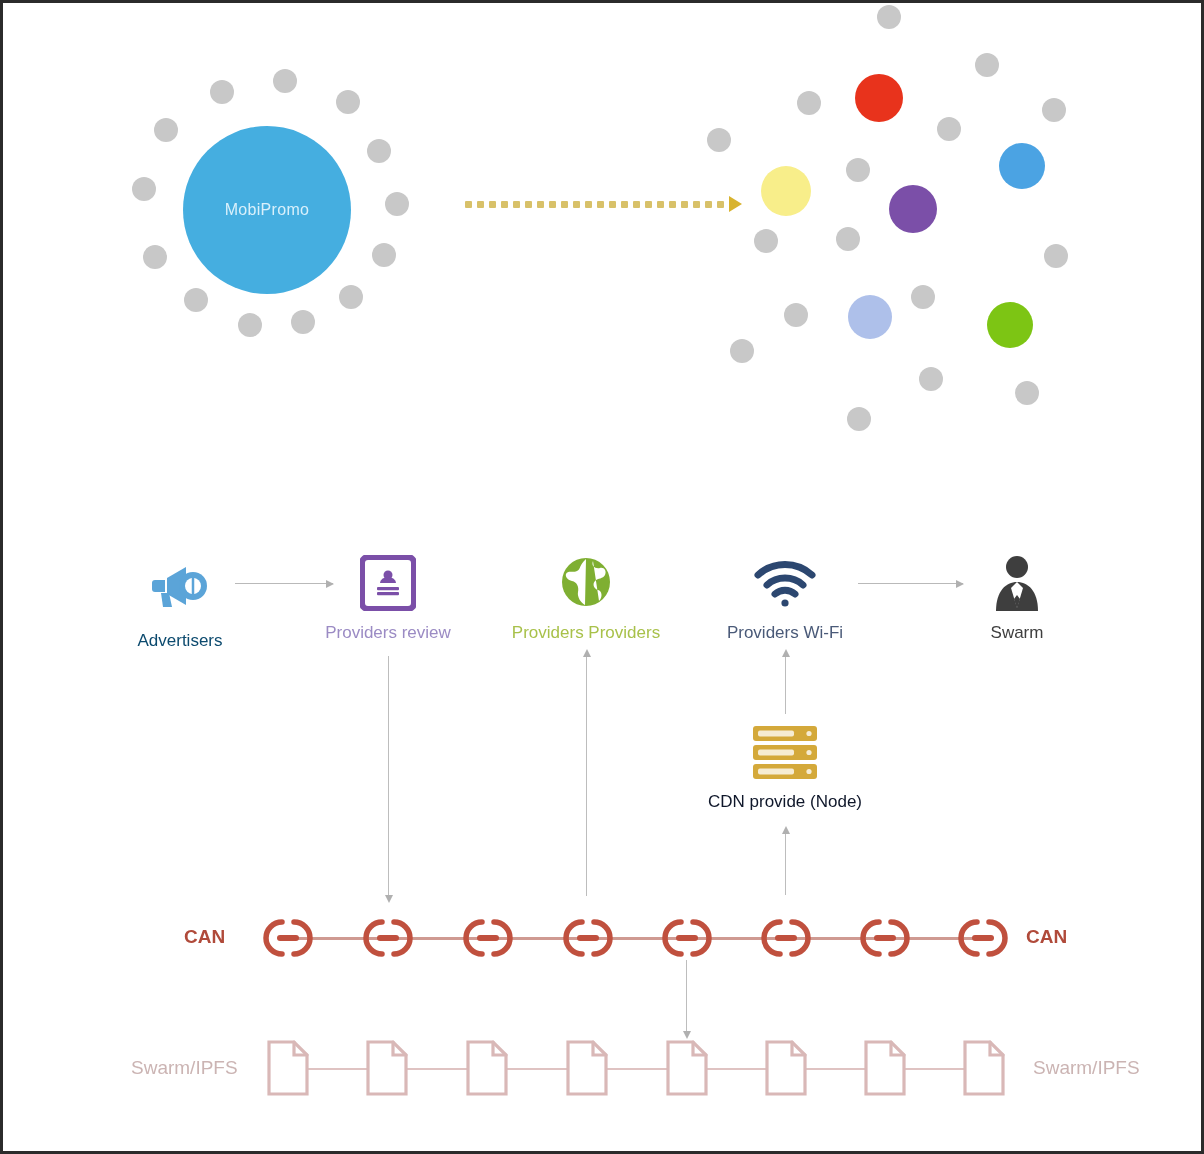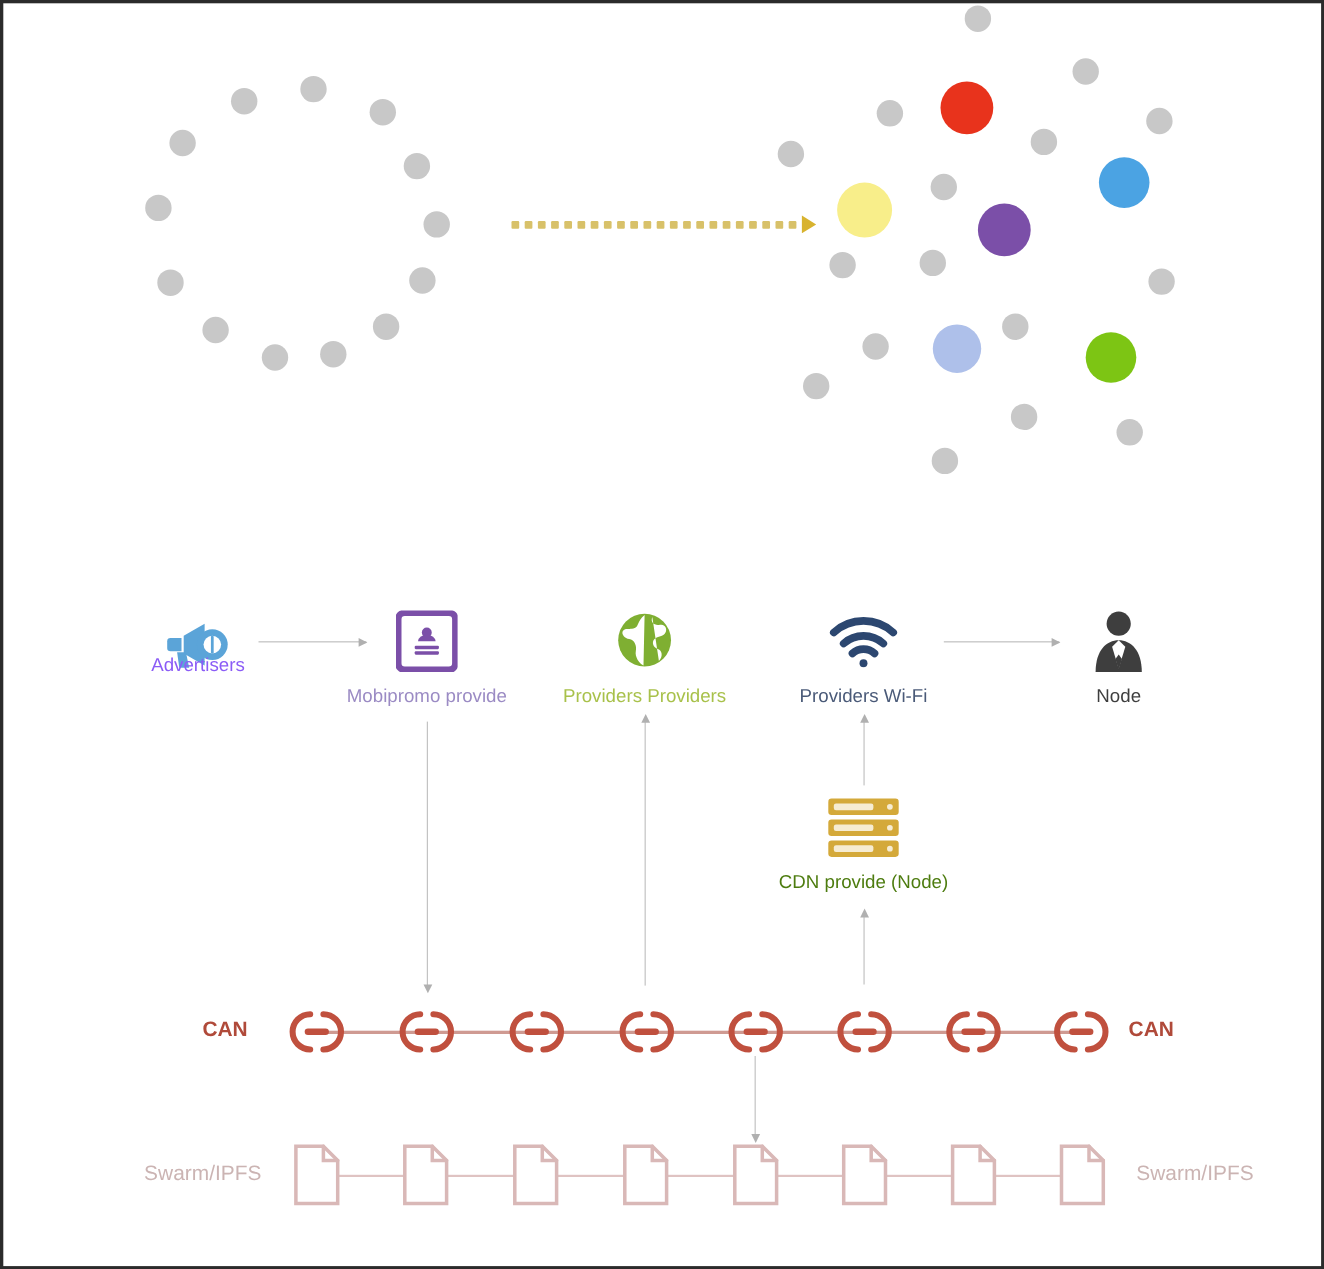--- a/index.html
+++ b/index.html
@@ -60,20 +60,23 @@
       <div class="dot" style="left: 129px; top: 174px; height: 24px; width: 24px;"></div>
       <div class="dot" style="left: 382px; top: 189px; height: 24px; width: 24px;"></div>
       <div class="dot" style="left: 140px; top: 242px; height: 24px; width: 24px;"></div>
       <div class="dot" style="left: 369px; top: 240px; height: 24px; width: 24px;"></div>
       <div class="dot" style="left: 181px; top: 285px; height: 24px; width: 24px;"></div>
       <div class="dot" style="left: 336px; top: 282px; height: 24px; width: 24px;"></div>
       <div class="dot" style="left: 235px; top: 310px; height: 24px; width: 24px;"></div>
       <div class="dot" style="left: 288px; top: 307px; height: 24px; width: 24px;"></div>
     </div>
 
+  <div id="hub" style="left: 180px; top: 123px; height: 168px; width: 168px; background: rgb(69, 174, 224); color: rgb(217, 240, 251);">
+    <span>MobiPromo</span>
+  </div>
 
   <div id="dotarrow" style="left: 462px; top: 193px;">
       <div class="pip" style="background: rgb(216, 193, 105);"></div>
       <div class="pip" style="background: rgb(216, 193, 105);"></div>
       <div class="pip" style="background: rgb(216, 193, 105);"></div>
       <div class="pip" style="background: rgb(216, 193, 105);"></div>
       <div class="pip" style="background: rgb(216, 193, 105);"></div>
       <div class="pip" style="background: rgb(216, 193, 105);"></div>
       <div class="pip" style="background: rgb(216, 193, 105);"></div>
       <div class="pip" style="background: rgb(216, 193, 105);"></div>
@@ -125,32 +128,32 @@
       <div class="flowicon" style="left: 177px; top: 556px;">
         <div><svg width="62" height="52" viewBox="0 0 62 52">
             <path d="M6 21 h10 v12 H6 a3 3 0 0 1 -3 -3 v-6 a3 3 0 0 1 3 -3 z" fill="#5BA4D8"></path>
             <path d="M18 19 L37 8 v38 L18 35 z" fill="#5BA4D8"></path>
             <path d="M12 34 l8 0 l3 14 l-9 0 z" fill="#5BA4D8"></path>
             <circle cx="44" cy="27" r="14" fill="#5BA4D8"></circle>
             <circle cx="44" cy="27" r="8" fill="#ffffff"></circle>
             <path d="M44 20 v14" fill="none" stroke="#5BA4D8" stroke-width="2.5" stroke-linecap="round"></path>
           </svg></div>
       </div>
-      <div class="flowlabel" style="left: 177px; top: 592px; color: #8b5cf6;">Advertisers</div>
+      <div class="flowlabel" style="left: 177px; top: 628px; color: #0c4a6e;">Advertisers</div>
       <div class="flowicon" style="left: 385px; top: 552px;">
         <div><svg width="56" height="56" viewBox="0 0 56 56">
             <rect x="2" y="2" width="52" height="52" rx="6" fill="none" stroke="#7B4FA8" stroke-width="6"></rect>
             <rect x="13" y="11" width="30" height="34" fill="#ffffff" rx="2"></rect>
             <circle cx="28" cy="20" r="4.5" fill="#7B4FA8"></circle>
             <path d="M20 28 a8 6 0 0 1 16 0 z" fill="#7B4FA8"></path>
             <rect x="17" y="32" width="22" height="3.2" fill="#7B4FA8" rx="1"></rect>
             <rect x="17" y="37" width="22" height="3.2" fill="#7B4FA8" rx="1"></rect>
           </svg></div>
       </div>
-      <div class="flowlabel" style="left: 385px; top: 620px; color: rgb(155, 139, 196);">Mobipromo provide</div>
+      <div class="flowlabel" style="left: 385px; top: 620px; color: rgb(155, 139, 196);">Providers review</div>
       <div class="flowicon" style="left: 583px; top: 552px;">
         <div><svg width="54" height="54" viewBox="0 0 54 54">
             <circle cx="27" cy="27" r="24" fill="#7FAF32"></circle>
             <path d="M27 4 C20 10 22 14 18 16 C13 18 9 15 7 19 C6 22 9 25 13 26 C18 27 20 32 19 37 C18 42 22 48 26 50" fill="#ffffff"></path>
             <path d="M34 6 C32 11 36 14 41 13 C45 12 48 16 46 20 C44 24 39 23 36 26 C33 29 35 34 39 35 C43 36 44 42 40 46" fill="#ffffff"></path>
           </svg></div>
       </div>
       <div class="flowlabel" style="left: 583px; top: 620px; color: rgb(168, 193, 74);">Providers Providers</div>
       <div class="flowicon" style="left: 782px; top: 556px;">
         <div><svg width="64" height="48" viewBox="0 0 64 48">
@@ -162,21 +165,21 @@
       </div>
       <div class="flowlabel" style="left: 782px; top: 620px; color: rgb(74, 90, 120);">Providers Wi-Fi</div>
       <div class="flowicon" style="left: 1014px; top: 552px;">
         <div><svg width="54" height="56" viewBox="0 0 54 56">
             <circle cx="27" cy="12" r="11" fill="#3E3E3E"></circle>
             <path d="M6 56 C6 36 16 27 27 27 C38 27 48 36 48 56 z" fill="#3E3E3E"></path>
             <path d="M27 27 l-6 6 l6 20 l6 -20 z" fill="#ffffff"></path>
             <path d="M27 40 l-3 4 l3 10 l3 -10 z" fill="#3E3E3E"></path>
           </svg></div>
       </div>
-      <div class="flowlabel" style="left: 1014px; top: 620px; color: rgb(62, 62, 62);">Node</div>
+      <div class="flowlabel" style="left: 1014px; top: 620px; color: rgb(62, 62, 62);">Swarm</div>
     </div>
 
   <div id="arrows">
       <div class="harrow" style="left: 232px; top: 580px; width: 98px;"></div>
       <div class="harrow" style="left: 855px; top: 580px; width: 105px;"></div>
       <div class="varrow down" style="left: 385px; top: 653px; height: 240px;"></div>
       <div class="varrow up" style="left: 583px; top: 653px; height: 240px;"></div>
       <div class="varrow up" style="left: 782px; top: 653px; height: 58px;"></div>
       <div class="varrow up" style="left: 782px; top: 830px; height: 62px;"></div>
       <div class="varrow down" style="left: 683px; top: 957px; height: 72px;"></div>
@@ -189,21 +192,21 @@
             <rect x="7" y="5.5" width="36" height="6" fill="#F6ECD2" rx="2"></rect>
             <circle cx="58" cy="8.5" r="2.6" fill="#F6ECD2"></circle>
             <rect x="2" y="20" width="64" height="15" rx="3" fill="#D4A93A"></rect>
             <rect x="7" y="24.5" width="36" height="6" fill="#F6ECD2" rx="2"></rect>
             <circle cx="58" cy="27.5" r="2.6" fill="#F6ECD2"></circle>
             <rect x="2" y="39" width="64" height="15" rx="3" fill="#D4A93A"></rect>
             <rect x="7" y="43.5" width="36" height="6" fill="#F6ECD2" rx="2"></rect>
             <circle cx="58" cy="46.5" r="2.6" fill="#F6ECD2"></circle>
           </svg></div>
       </div>
-      <div class="flowlabel" style="left: 782px; top: 789px; color: #4d7c0f;">CDN provide (Node)</div>
+      <div class="flowlabel" style="left: 782px; top: 789px; color: #0f172a;">CDN provide (Node)</div>
     </div>
 
   <div id="can-row">
       <div class="chainline" style="left: 285px; width: 695px; top: 934px; background: rgb(207, 154, 146);"></div>
       <div class="chain" style="left: 285px; top: 913px;"><svg width="56" height="44" viewBox="0 0 56 44">
           <path d="M22 6 A16 16 0 1 0 22 38" fill="none" stroke="#C0503E" stroke-width="5.5" stroke-linecap="round"></path>
           <path d="M34 6 A16 16 0 1 1 34 38" fill="none" stroke="#C0503E" stroke-width="5.5" stroke-linecap="round"></path>
           <rect x="17" y="19" width="22" height="6" fill="#C0503E" rx="3"></rect>
         </svg></div>
       <div class="chain" style="left: 385px; top: 913px;"><svg width="56" height="44" viewBox="0 0 56 44">

